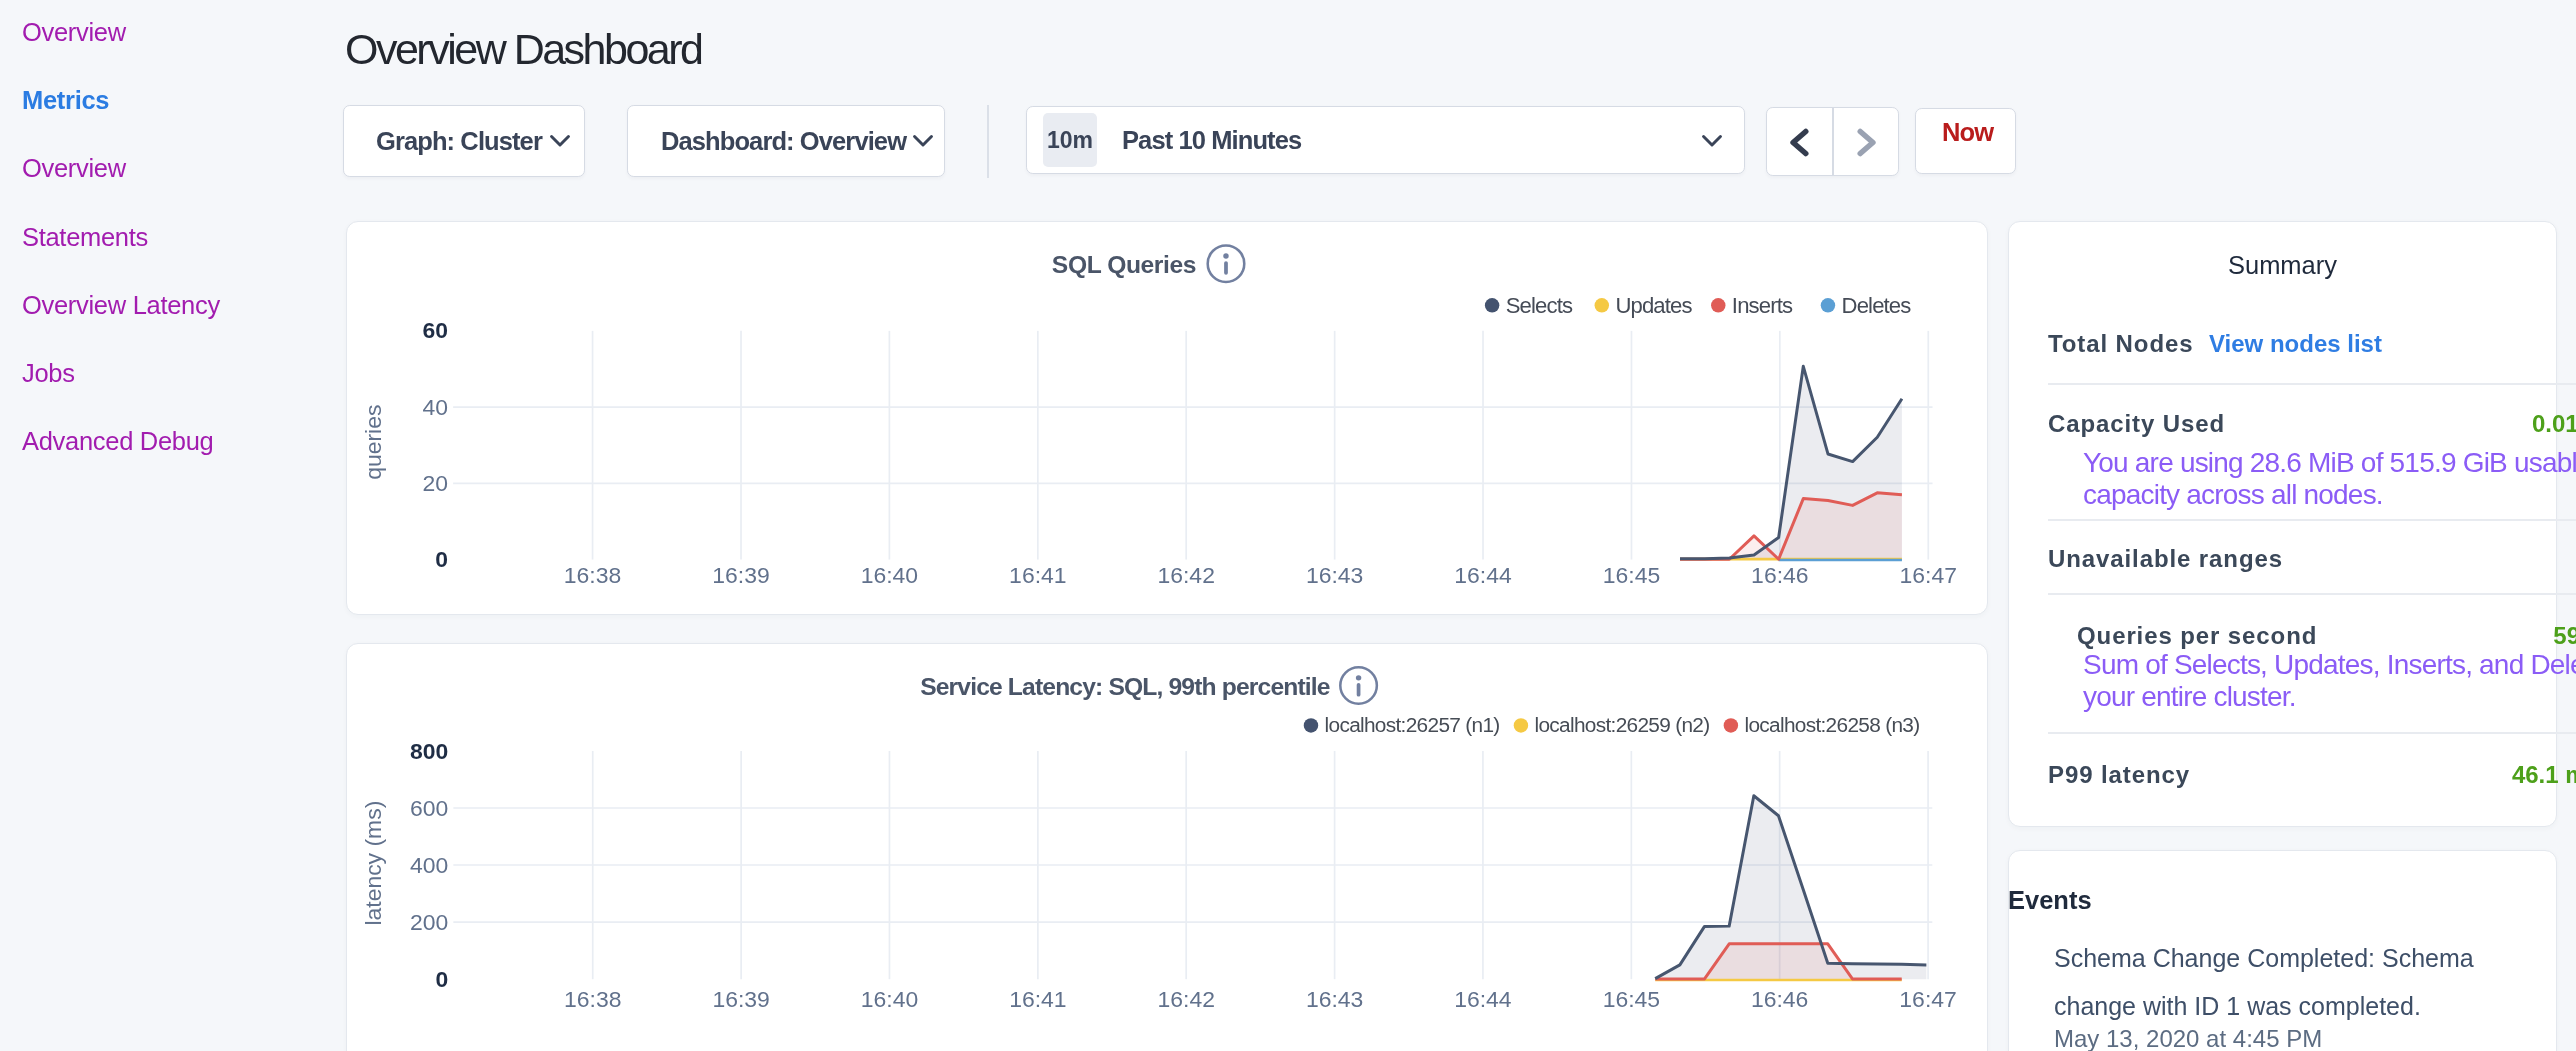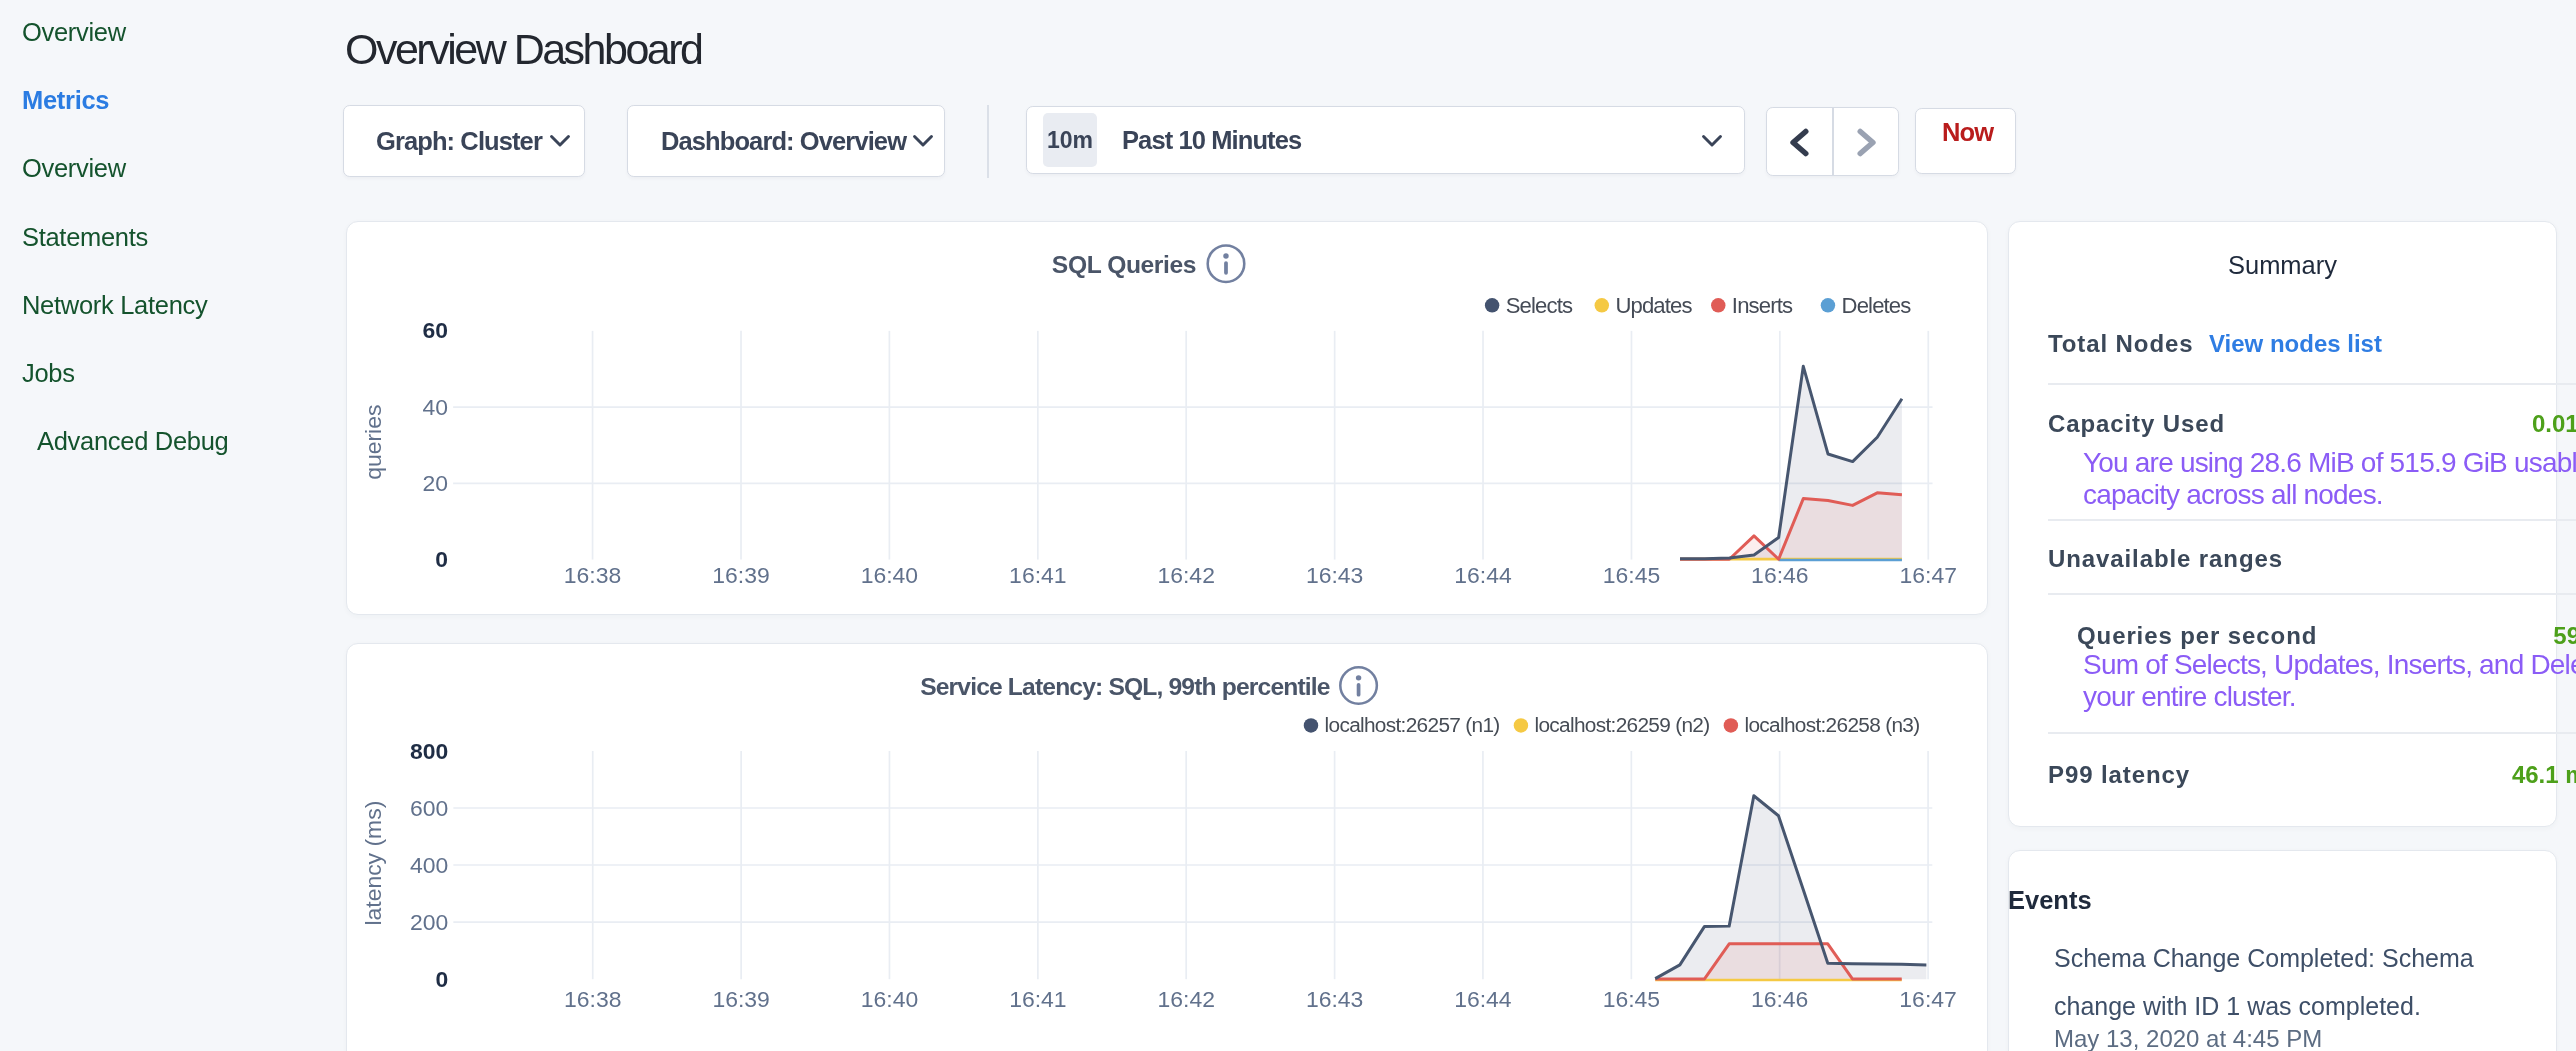--- a/index.html
+++ b/index.html
@@ -1,38 +1,38 @@
 <!DOCTYPE html>
 <html style="font-size:13.6px"><head>
 <meta charset="utf-8">
 <style>
   * { margin:0; padding:0; box-sizing:border-box; }
   html,body { width:2576px; height:1051px; overflow:hidden; }
   body { background:#f5f7fa; font-family:"Liberation Sans", sans-serif; position:relative; }
   .abs { position:absolute; }
   .card { position:absolute; background:#fff; border:1.7px solid #e4e8ee; border-radius:12px; box-shadow:0 1.7px 5.1px rgba(40,50,70,0.03); }
-  .navitem { position:absolute; left:22px; font-size:25.5px; line-height:25.5px; letter-spacing:-0.3px; color:#14532d; }
+  .navitem { position:absolute; left:22px; font-size:25.5px; line-height:25.5px; letter-spacing:-0.3px; color:#a21caf; }
   .btn { position:absolute; background:#fff; border:1.7px solid #d6dbe4; border-radius:6.8px; box-shadow:0 1.7px 3.4px rgba(40,50,70,0.04); }
   .btntext { position:absolute; font-size:25.5px; line-height:25.5px; font-weight:bold; letter-spacing:-0.9px; color:#3a4458; white-space:nowrap; }
   .grn { color:#4da01a; font-weight:bold; }
   .sumhead { position:absolute; font-size:24px; line-height:24px; font-weight:bold; color:#3b4859; letter-spacing:0.9px; }
   .sumval { position:absolute; font-size:24px; line-height:24px; text-align:right; right:43px; }
   .sumdesc { position:absolute; left:40px; font-size:28px; line-height:32px; color:#8b5cf6; letter-spacing:-0.8px; white-space:nowrap;margin-left:35px; }
   .divline { position:absolute; left:40px; right:40px; height:1.7px; background:#e8ebf0; }
 </style>
 </head>
 <body>
 
 <div class="navitem" style="top:20.4px;">Overview</div>
 <div class="navitem" style="top:88px; color:#2b7ce2; font-weight:bold;">Metrics</div>
 <div class="navitem" style="top:156px;">Overview</div>
 <div class="navitem" style="top:225px;">Statements</div>
-<div class="navitem" style="top:293px;">Network Latency</div>
+<div class="navitem" style="top:293px;">Overview Latency</div>
 <div class="navitem" style="top:361px;">Jobs</div>
-<div class="navitem" style="top:429px;margin-left:15px;">Advanced Debug</div>
+<div class="navitem" style="top:429px;">Advanced Debug</div>
 
 <div class="abs" style="left:345px; top:28px; font-size:43px; line-height:43px; letter-spacing:-2.5px; color:#23272f;">Overview Dashboard</div>
 
 <div class="btn" style="left:343px; top:105px; width:242px; height:72px;"></div>
 <div class="btntext" style="left:376px; top:129px;">Graph: Cluster</div>
 <svg class="abs" style="left:549px; top:134px;" width="22" height="13.6" viewBox="0 0 26 16">
     <polyline points="3,3 13,13 23,3" fill="none" stroke="#3a4458" stroke-width="3.5" stroke-linecap="round" stroke-linejoin="round"></polyline>
   </svg>
 
 <div class="btn" style="left:627px; top:105px; width:318px; height:72px;"></div>

